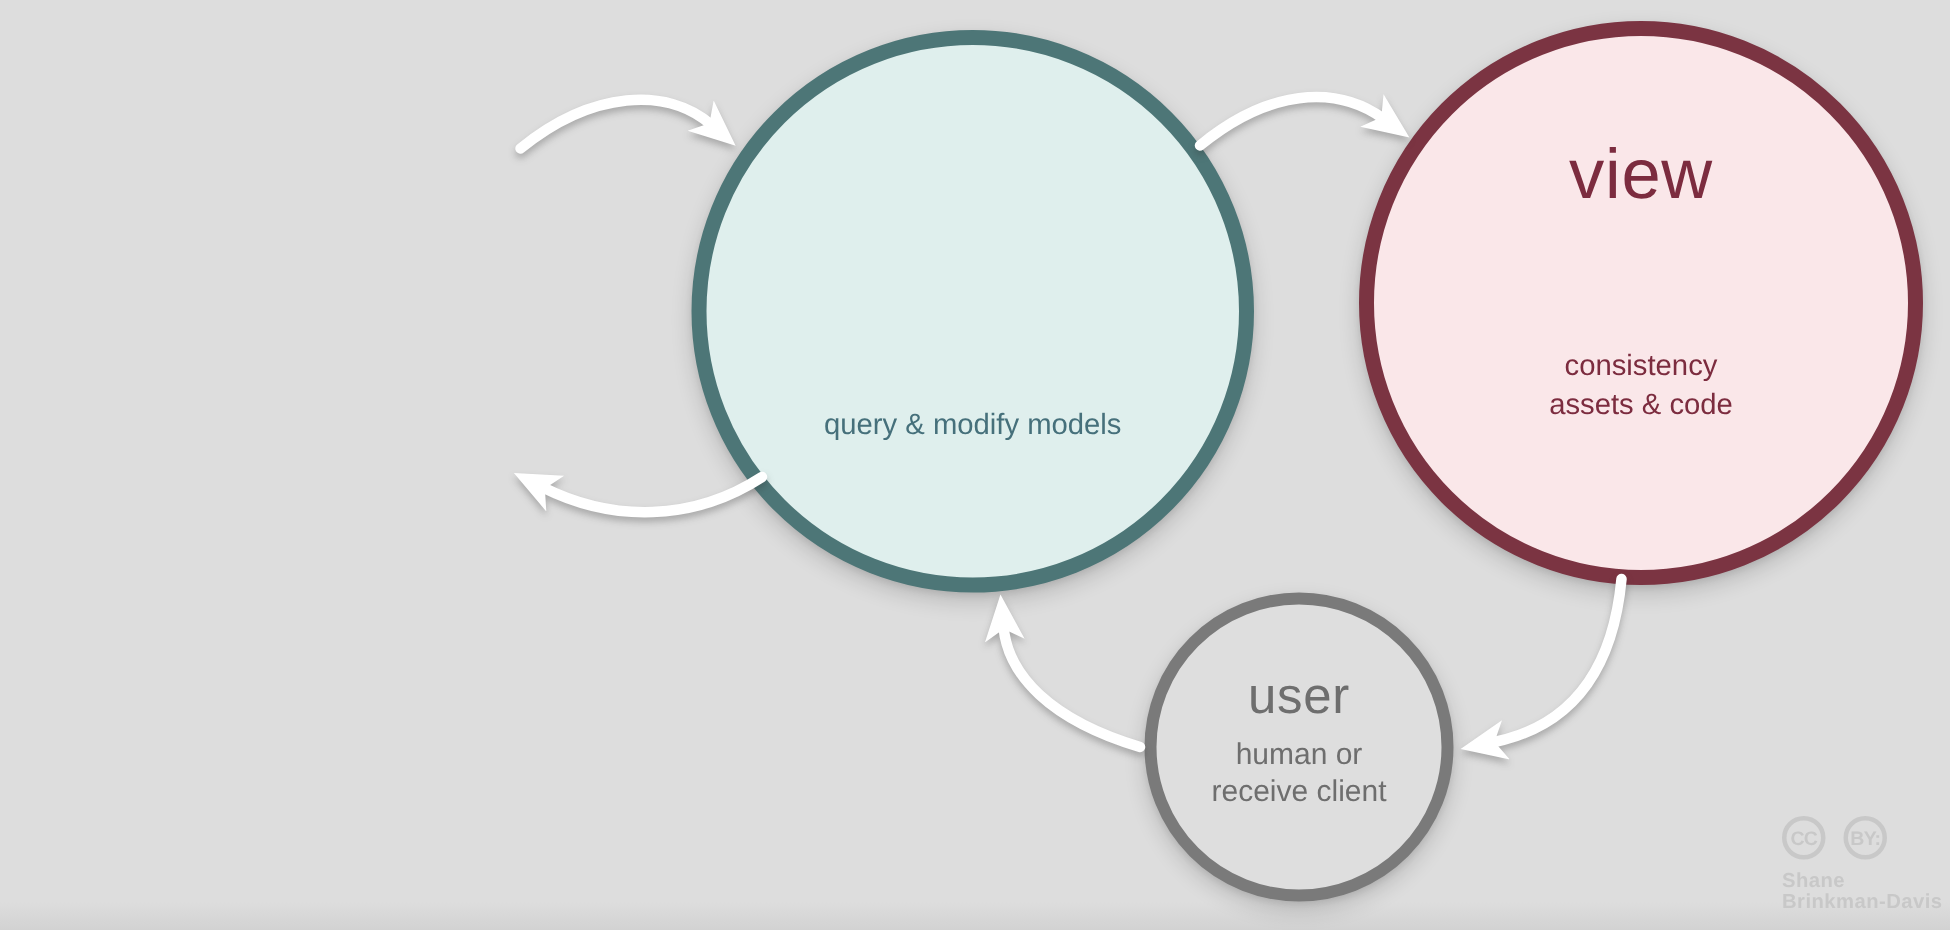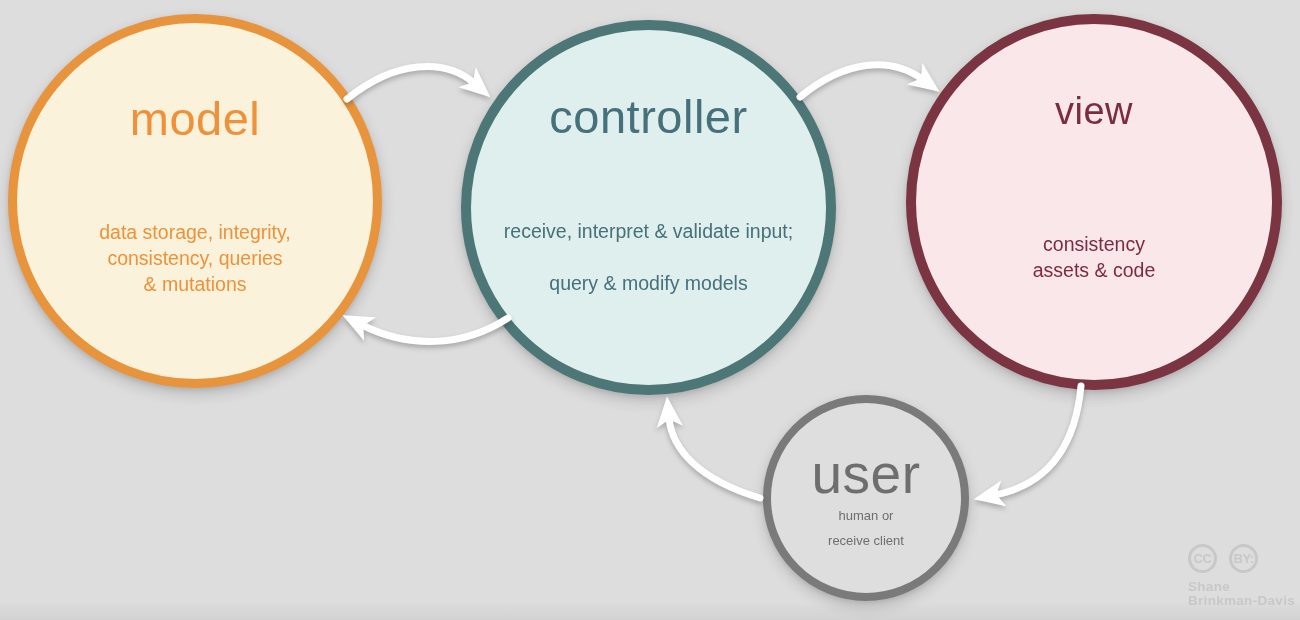--- a/index.html
+++ b/index.html
@@ -36,27 +36,27 @@
     line-height: 26px;
     font-size: 19.5px;
   }
   .node-model      { left: 8px;   top: 14px;  width: 374px; height: 374px; border-width: 9px;  background: #fbf2dc; }
   .node-controller { left: 461px; top: 20px;  width: 375px; height: 375px; border-width: 10px; background: #dfefed; }
   .node-view       { left: 906px; top: 14px;  width: 376px; height: 376px; border-width: 10px; background: #fae7e9; }
   .node-user       { left: 763px; top: 395px; width: 206px; height: 206px; border-width: 8px;  background: #dedede; }
 
   .node-model .title      { top: 72px; font-size: 47px; }
   .node-controller .title { top: 63px; font-size: 47px; }
-  .node-view .title       { top: 68px; font-size: 38px; }
-  .node-user .title       { top: 44px; font-size: 55px; }
+  .node-view .title       { top: 68px; font-size: 47px; }
+  .node-user .title       { top: 44px; font-size: 34px; }
 
   .node-model .desc      { top: 196px; }
   .node-controller .desc { top: 188px; }
   .node-view .desc       { top: 207px; }
-  .node-user .desc       { top: 100px; font-size: 13px; line-height: 25px; }
+  .node-user .desc       { top: 88px; font-size: 20px; line-height: 25px; }
 
   svg.arrows {
     position: absolute;
     left: 0; top: 0;
     width: 1300px; height: 620px;
     pointer-events: none;
     filter: drop-shadow(0px 3px 2.5px rgba(50,50,50,0.30));
   }
   svg.arrows path { fill: none; stroke-width: 7; stroke-linecap: round; }
 
@@ -80,33 +80,24 @@
     font-size: 13.5px;
     line-height: 14px;
     letter-spacing: 0.3px;
   }
 </style>
 </head>
 <body style="background: rgb(220, 220, 220);">
 
 <div class="canvas">
 
-  <div class="node node-model" style="border-color: rgb(232, 148, 60); background: rgb(251, 242, 220); color: rgb(239, 145, 56);">
-    <div class="title">model</div>
-    <div class="desc">
-      <span>data storage, integrity,</span><br>
-      <span>consistency, queries</span><br>
-      <span>&amp; mutations</span>
-    </div>
-  </div>
 
   <div class="node node-controller" style="border-color: rgb(77, 118, 119); background: rgb(223, 239, 237); color: rgb(70, 112, 123);">
-    <div class="title">controller</div>
     <div class="desc">
-      <span>receive, interpret &amp; validate input;</span><br>
+      <br>
       <br>
       <span>query &amp; modify models</span>
     </div>
   </div>
 
   <div class="node node-view" style="border-color: rgb(123, 52, 66); background: rgb(250, 231, 233); color: rgb(124, 44, 63);">
     <div class="title">view</div>
     <div class="desc">
       <span>consistency</span><br>
       <span>assets &amp; code</span>

